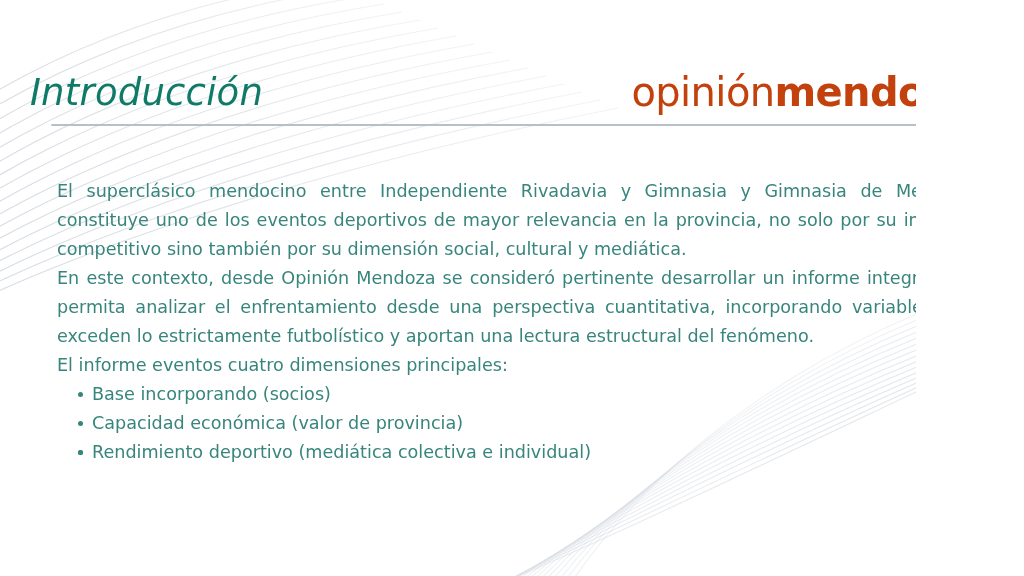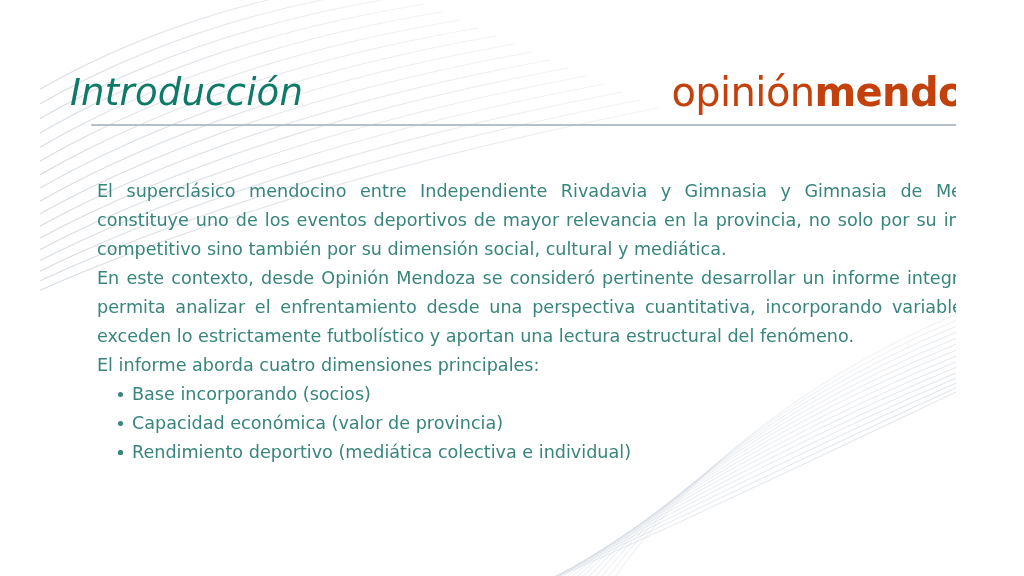--- a/index.html
+++ b/index.html
@@ -15,21 +15,20 @@
     overflow: hidden;
     position: relative;
   }
 
   .slide {
     position: relative;
     width: 916px;
     height: 576px;
     background: #ffffff;
     overflow: hidden;
-    margin-left: 40px;
   }
 
   
   .deco {
     position: absolute;
     pointer-events: none;
     z-index: 0;
   }
   .deco-tl {
     top: 0;
@@ -202,21 +201,21 @@
     </div>
 
     <div class="header-rule"></div>
   </div>
 
   <div class="content">
     <p class="para">El superclásico mendocino entre Independiente Rivadavia y Gimnasia y Gimnasia de Mendoza constituye uno de los eventos deportivos de mayor relevancia en la provincia, no solo por su impacto competitivo sino también por su dimensión social, cultural y mediática.</p>
 
     <p class="para">En este contexto, desde Opinión Mendoza se consideró pertinente desarrollar un informe integral que permita analizar el enfrentamiento desde una perspectiva cuantitativa, incorporando variables que exceden lo estrictamente futbolístico y aportan una lectura estructural del fenómeno.</p>
 
-    <p class="lead-in">El informe aborda cuatro dimensiones principales:</p>
+    <p class="lead-in">El informe eventos cuatro dimensiones principales:</p>
 
     <ul class="bullets">
       <li>
         <span class="bullet-dot"></span>
         <span>Base incorporando (socios)</span>
       </li>
       <li>
         <span class="bullet-dot"></span>
         <span>Capacidad económica (valor de provincia)</span>
       </li>

